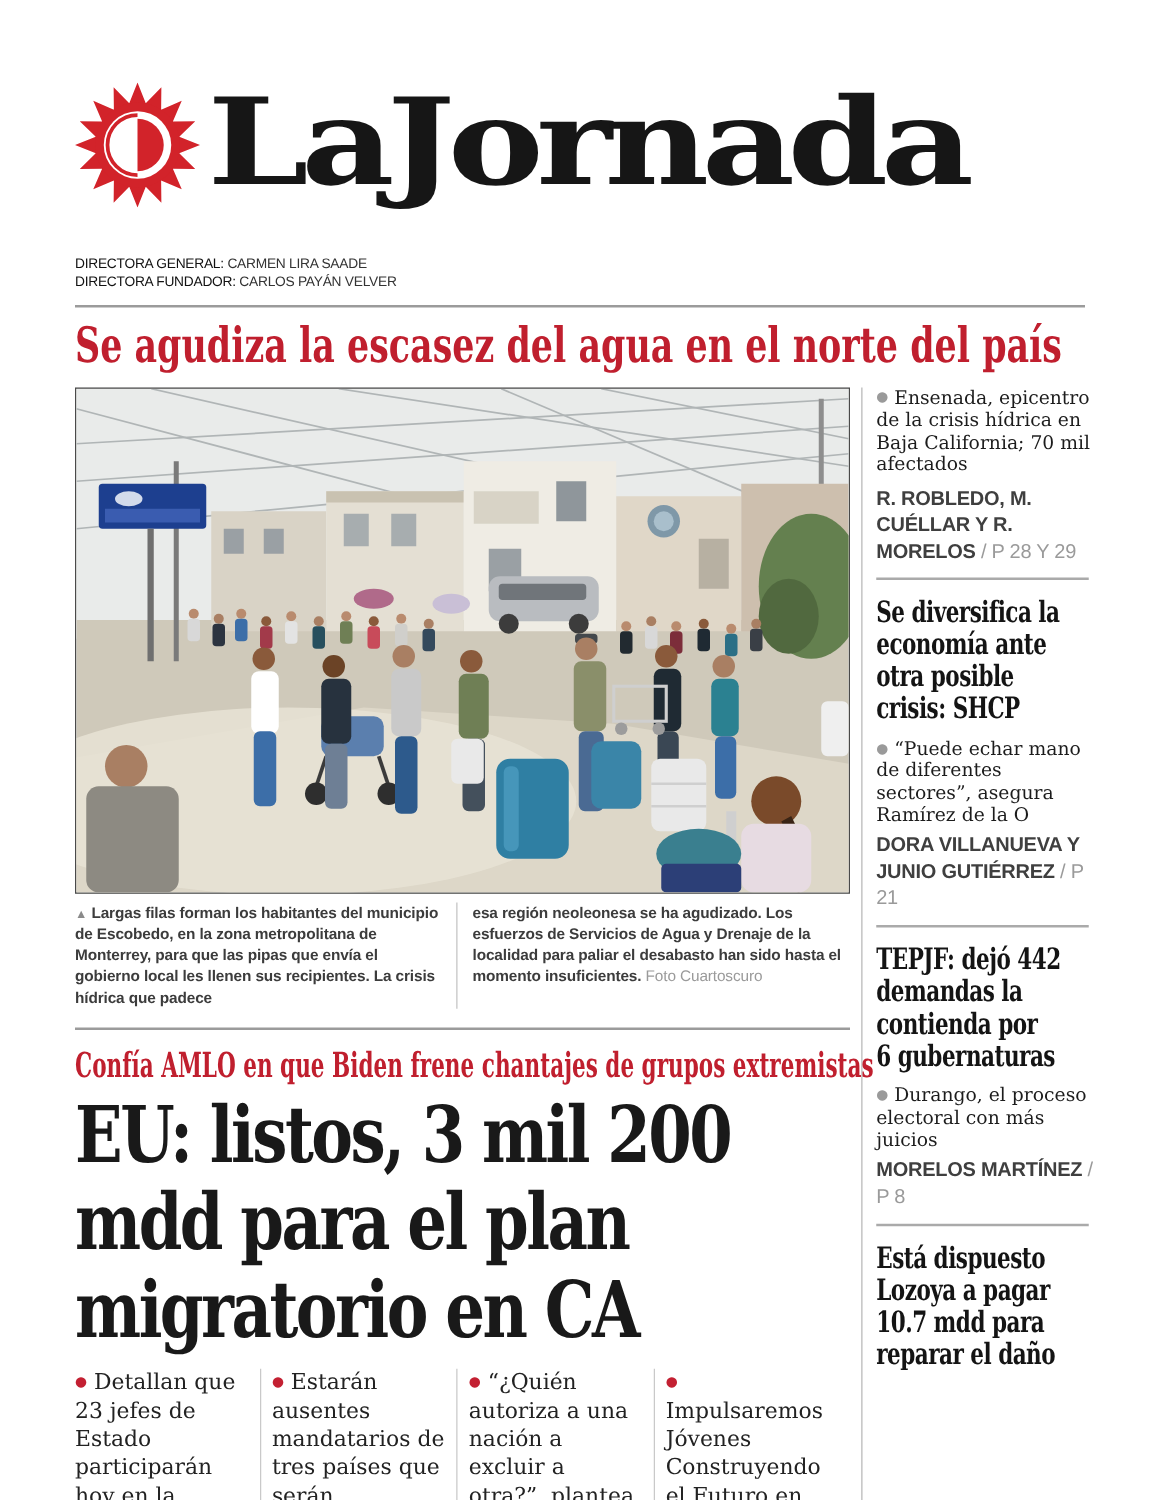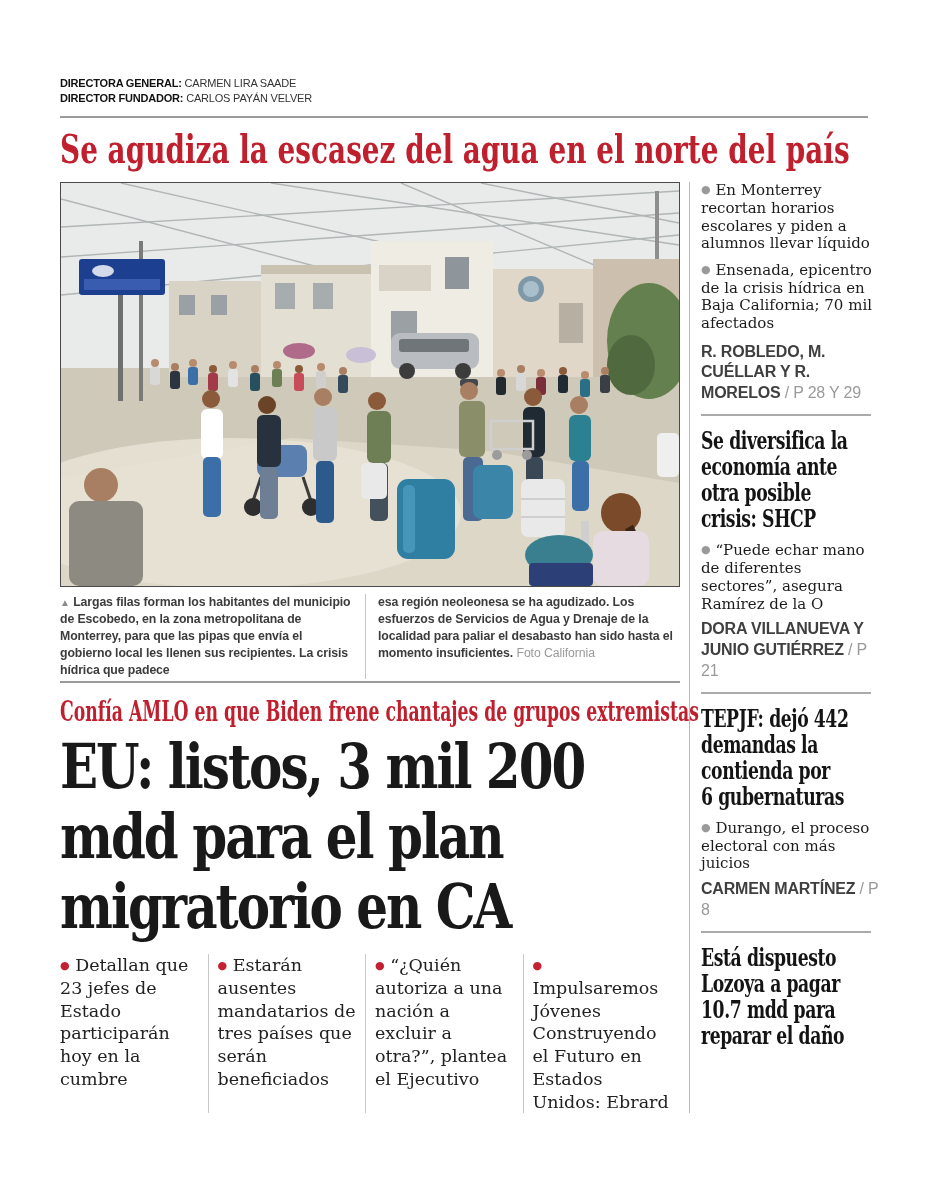--- a/index.html
+++ b/index.html
@@ -10,40 +10,40 @@
   
   .masthead { position:relative; }
   .logo-row { display:flex; align-items:flex-start; height:128px; }
   .sun { width:100px; height:100px; margin-top:12px; flex:0 0 auto; }
   .wordmark { font-family:"DejaVu Serif", serif; font-weight:bold; font-size:96px; line-height:0.95;
               letter-spacing:-5px; color:#161616; margin-left:6px; padding-top:14px;
               transform:scaleX(1.2); transform-origin:left top; white-space:nowrap; }
   .meta-row { display:flex; justify-content:space-between; align-items:flex-end; margin-top:22px;
               font-family:"Liberation Sans", sans-serif; }
   .directors { font-size:11px; line-height:1.35; color:#333; letter-spacing:-0.2px; }
-  .directors .lbl { font-weight:bold; color:#111; }
+  .directors .lbl { font-weight:normal; color:#111; }
   .dateline { font-size:12.5px; color:#7d7d7d; letter-spacing:-0.2px; white-space:nowrap; }
   .dateline .b { font-weight:bold; color:#111; }
   .rule-full { border-top:2px solid #9b9b9b; margin-top:10px; }
 
   
   .top-headline { font-weight:bold; font-size:30px; line-height:1.15; color:#c01f2e; white-space:nowrap;
                   transform:scale(0.93,1.3); transform-origin:left top; margin-top:10px; margin-bottom:20px; }
 
   
   .columns { display:flex; align-items:stretch; }
   .main-col { width:620px; flex:0 0 620px; }
   .sidebar { flex:1; margin-left:9px; border-left:1px solid #b8b8b8; padding-left:11px; }
 
   
   .photo { width:620px; height:405px; border:1px solid #4a4a4a; overflow:hidden; background:#e9ebea; }
   .photo svg { display:block; width:100%; height:100%; }
 
   
-  .caption { display:flex; margin-top:7px; padding-bottom:2px; border-bottom:2px solid #9b9b9b;
+  .caption { display:flex; margin-top:7px; padding-bottom:15px; border-bottom:2px solid #9b9b9b;
              font-family:"Liberation Sans", sans-serif; font-size:12.3px; font-weight:bold;
              color:#3c3c3c; line-height:1.38; letter-spacing:-0.1px; }
   .cap-col { flex:0 0 305px; padding-right:12px; }
   .cap-col.right { flex:1; border-left:1px solid #c4c4c4; padding-left:12px; padding-right:0; }
   .cap-arrow { color:#8a8a8a; font-size:10px; }
   .credit { color:#9a9a9a; font-weight:normal; }
 
   
   .kicker { font-weight:bold; font-size:23px; color:#c01f2e; white-space:nowrap;
             transform:scale(0.75,1.2); transform-origin:left top; margin-top:12px; margin-bottom:10px; }
@@ -65,24 +65,34 @@
   .side-head { font-weight:bold; font-size:21px; line-height:1.1; letter-spacing:-0.5px; color:#141414;
                white-space:pre; transform:scale(0.82,1.12); transform-origin:left top; margin-bottom:22px; }
   #sidebar-sections .brief { margin-bottom:6px; }
 </style>
 </head>
 <body>
 
 <div class="page">
 
   <header class="masthead">
+    <div class="logo-row">
+      <svg class="sun" viewBox="0 0 100 100">
+        <polygon fill="#d2232a" points="100,50 83.4,56.6 96.2,69.1 78.3,68.9 85.4,85.4 68.9,78.3 69.1,96.2 56.6,83.4 50,100 43.4,83.4 30.9,96.2 31.1,78.3 14.6,85.4 21.7,68.9 3.8,69.1 16.6,56.6 0,50 16.6,43.4 3.8,30.9 21.7,31.1 14.6,14.6 31.1,21.7 30.9,3.8 43.4,16.6 50,0 56.6,16.6 69.1,3.8 68.9,21.7 85.4,14.6 78.3,31.1 96.2,30.9 83.4,43.4"></polygon>
+        <circle cx="50" cy="50" r="34" fill="#d2232a"></circle>
+        <circle cx="50" cy="50" r="27" fill="#ffffff"></circle>
+        <path d="M50,26 A24,24 0 1 0 50,74" fill="none" stroke="#d2232a" stroke-width="3"></path>
+        <path d="M50,29 A21,21 0 1 1 50,71 Z" fill="#d2232a"></path>
+      </svg>
+      <div class="wordmark">LaJornada</div>
+    </div>
     <div class="meta-row">
       <div class="directors">
         <div><span class="lbl">DIRECTORA GENERAL:</span> <span>CARMEN LIRA SAADE</span></div>
-        <div><span class="lbl">DIRECTOR FUNDADOR:</span> <span>CARLOS PAYÁN VELVER</span></div>
+        <div><span class="lbl">DIRECTORA FUNDADOR:</span> <span>CARLOS PAYÁN VELVER</span></div>
       </div>
     </div>
     <div class="rule-full"></div>
   </header>
 
   <h1 class="top-headline">Se agudiza la escasez del agua en el norte del país</h1>
 
   <div class="columns">
 
     <section class="main-col">
@@ -276,62 +286,61 @@
           <circle cx="436" cy="272" r="5" fill="#9c9c9c"></circle>
             <circle cx="466" cy="272" r="5" fill="#9c9c9c"></circle>
         </svg>
       </figure>
 
       <div class="caption">
         <div class="cap-col">
           <span class="cap-arrow">▲</span><span> Largas filas forman los habitantes del municipio de Escobedo, en la zona metropolitana de Monterrey, para que las pipas que envía el gobierno local les llenen sus recipientes. La crisis hídrica que padece</span>
         </div>
         <div class="cap-col right">
-          <span>esa región neoleonesa se ha agudizado. Los esfuerzos de Servicios de Agua y Drenaje de la localidad para paliar el desabasto han sido hasta el momento insuficientes. </span><span class="credit">Foto California</span>
+          <span>esa región neoleonesa se ha agudizado. Los esfuerzos de Servicios de Agua y Drenaje de la localidad para paliar el desabasto han sido hasta el momento insuficientes. </span><span class="credit">Foto Cuartoscuro</span>
         </div>
       </div>
 
       <h2 class="kicker">Confía AMLO en que Biden frene chantajes de grupos extremistas</h2>
       <h1 class="mega">EU: listos, 3 mil 200
 mdd para el plan
 migratorio en CA</h1>
 
       <div class="main-bullets" id="main-bullets">
           <div class="mcol"><span class="dot red">●</span> Detallan que 23 jefes de Estado participarán hoy en la cumbre</div>
           <div class="mcol"><span class="dot red">●</span> Estarán ausentes mandatarios de tres países que serán beneficiados</div>
           <div class="mcol"><span class="dot red">●</span> “¿Quién autoriza a una nación a excluir a otra?”, plantea el Ejecutivo</div>
           <div class="mcol"><span class="dot red">●</span> Impulsaremos Jóvenes Construyendo el Futuro en Estados Unidos: Ebrard</div>
         </div>
 
     </section>
 
     <aside class="sidebar">
       <div id="water-briefs">
-          <div class="brief"><span class="dot gray">●</span> En Monterrey recortan horarios escolares y piden a alumnos llevar líquido</div>
           <div class="brief"><span class="dot gray">●</span> Ensenada, epicentro de la crisis hídrica en Baja California; 70 mil afectados</div>
         </div>
       <div class="side-byline">
         <span class="b">R. ROBLEDO, M. CUÉLLAR Y R. MORELOS </span><span class="pg">/ P 28 Y 29</span>
       </div>
 
       <div id="sidebar-sections">
           <div class="sep"></div>
           <h3 class="side-head">Se diversifica la
 economía ante
 otra posible
 crisis: SHCP</h3>
           <div class="brief"><span class="dot gray">●</span> “Puede echar mano de diferentes sectores”, asegura Ramírez de la O</div>
           <div class="side-byline"><span class="b">DORA VILLANUEVA Y JUNIO GUTIÉRREZ </span><span class="pg">/ P 21</span></div>
           <div class="sep"></div>
           <h3 class="side-head">TEPJF: dejó 442
 demandas la
 contienda por
 6 gubernaturas</h3>
           <div class="brief"><span class="dot gray">●</span> Durango, el proceso electoral con más juicios</div>
-          <div class="side-byline"><span class="b">CARMEN MARTÍNEZ </span><span class="pg">/ P 8</span></div>
+          <div class="side-byline"><span class="b">MORELOS MARTÍNEZ </span><span class="pg">/ P 8</span></div>
           <div class="sep"></div>
           <h3 class="side-head">Está dispuesto
 Lozoya a pagar
 10.7 mdd para
 reparar el daño</h3>
         </div>
 
     </aside>
 
   </div>

